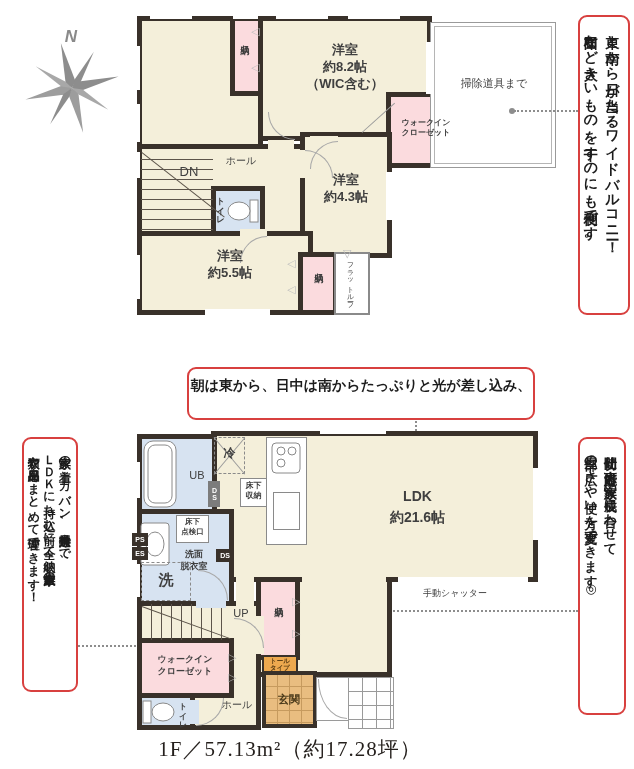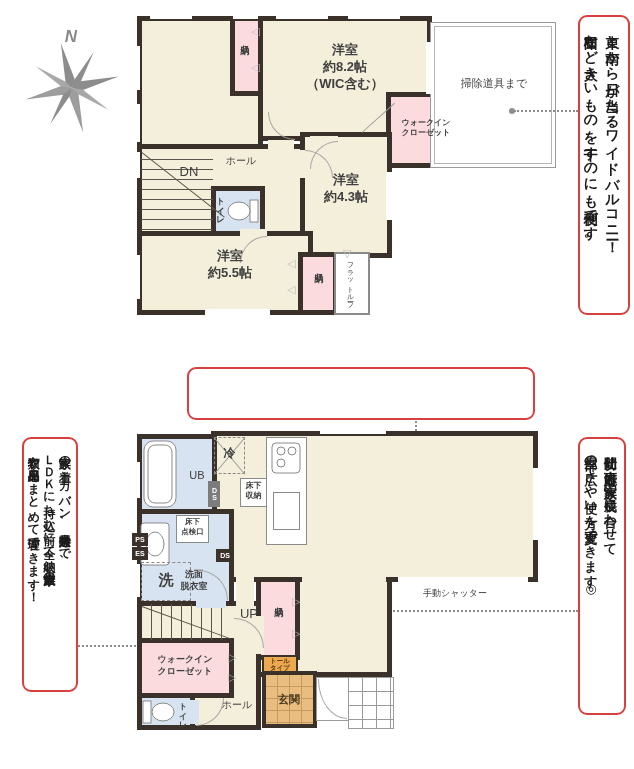--- a/index.html
+++ b/index.html
@@ -136,20 +136,21 @@
   <div class="vlbl" style="left:312px;top:266px;font-size:9px;">収納</div>
   <div class="vlbl" style="left:345px;top:257px;font-size:7px;letter-spacing:0;font-weight:400;">フラットルーフ</div>
 
 
   <div class="note notev" style="left:578px;top:15px;width:52px;height:300px;padding:8px 5px;font-size:14px;line-height:1.55;">
     <div>東と南から日が当たるワイドバルコニー！</div>
     <div>布団など大きいものを干すのにも便利です。</div>
   </div>
 
   <div class="note" style="left:187px;top:367px;width:348px;height:53px;font-size:14px;text-align:center;padding-top:7px;line-height:1.4;">
+    <div>朝は東から、日中は南からたっぷりと光が差し込み、</div>
   </div>
 
   <div class="note notev" style="left:22px;top:437px;width:56px;height:255px;padding:8px 4px;font-size:12px;line-height:1.3;">
     <div>家族の上着、カバン、掃除道具まで、</div>
     <div>ＬＤＫに持ち込む前に全て収納。家族全員の</div>
     <div>衣類や日用品をまとめて管理できます！</div>
   </div>
 
   <div class="note notev" style="left:578px;top:437px;width:48px;height:278px;padding:8px 4px;font-size:13px;line-height:1.5;">
     <div>間仕切り対応可能！家族の成長に合わせて</div>
@@ -210,21 +211,21 @@
     <rect x="5" y="5" width="24" height="58" rx="7" fill="none" stroke="#8a8a8a"></rect>
   </svg>
   <div class="lbl" style="left:180px;top:468px;width:34px;font-size:11px;font-weight:400;">UB</div>
   <div class="abs thin" style="left:176px;top:515px;width:33px;height:28px;border-color:#8a8a8a;"></div>
   <div class="lbl" style="left:176px;top:517px;width:33px;font-size:7.5px;line-height:1.3;">床下
 点検口</div>
   <svg width="30" height="44" viewBox="0 0 30 44" style="position:absolute;left:140px;top:522px;">
     <rect x="1" y="1" width="28" height="42" rx="3" fill="#fff" stroke="#8a8a8a"></rect>
     <ellipse cx="15" cy="22" rx="9" ry="12" fill="none" stroke="#8a8a8a"></ellipse>
   </svg>
-  <div class="lbl" style="left:172px;top:548px;width:44px;font-size:9px;line-height:1.35;margin-top:20px;">洗面
+  <div class="lbl" style="left:172px;top:548px;width:44px;font-size:9px;line-height:1.35;">洗面
 脱衣室</div>
   <div class="dash" style="left:141px;top:562px;width:50px;height:39px;"></div>
   <div class="lbl" style="left:141px;top:570px;width:50px;font-size:15px;">洗</div>
 
   <div class="utility" style="left:132px;top:533px;width:16px;height:13px;font-size:7px;line-height:13px;">
     <span>PS</span></div>
   <div class="utility" style="left:132px;top:547px;width:16px;height:13px;font-size:7px;line-height:13px;">
     <span>ES</span></div>
   <div class="utility" style="left:208px;top:481px;width:12px;height:26px;background:#7c7c7c;font-size:7px;writing-mode:vertical-rl;text-orientation:upright;line-height:12px;">
     <span>DS</span></div>
@@ -247,23 +248,26 @@
   <div class="tri" style="left:292px;top:596px;">▷</div>
   <div class="tri" style="left:292px;top:628px;">▷</div>
   <div class="tri" style="left:228px;top:652px;">▷</div>
   <div class="tri" style="left:228px;top:672px;">▷</div>
 
   <svg width="36" height="26" viewBox="0 0 36 26" style="position:absolute;left:141px;top:699px;">
     <rect x="2" y="2" width="8" height="22" fill="#fff" stroke="#8a8a8a"></rect>
     <ellipse cx="22" cy="13" rx="11" ry="9" fill="#fff" stroke="#8a8a8a"></ellipse>
   </svg>
 
-  <div class="lbl" style="left:236px;top:606px;width:26px;font-size:13px;font-weight:400;">UP</div>
+  <div class="lbl" style="left:355px;top:486px;width:125px;font-size:14px;line-height:1.5;">LDK
+約21.6帖</div>
+  <div class="lbl" style="left:228px;top:606px;width:26px;font-size:11px;font-weight:400;">UP</div>
   <div class="vlbl" style="left:272px;top:600px;font-size:9px;">収納</div>
   <div class="lbl" style="left:400px;top:588px;width:110px;font-size:9px;font-weight:400;">手動シャッター</div>
   <div class="lbl" style="left:142px;top:654px;width:86px;font-size:9px;">ウォークイン
 クローゼット</div>
   <div class="lbl" style="left:266px;top:692px;width:46px;font-size:11px;color:#4a3a1a;">玄関</div>
   <div class="lbl" style="left:214px;top:698px;width:46px;font-size:10px;font-weight:400;">ホール</div>
   <div class="vlbl" style="left:176px;top:697px;font-size:8px;letter-spacing:0;">トイレ</div>
 
+  <div class="caption" style="left:110px;top:735px;width:360px;font-size:21px;">1F／57.13m²（約17.28坪）</div>
 
 </div>
 
 </body></html>

